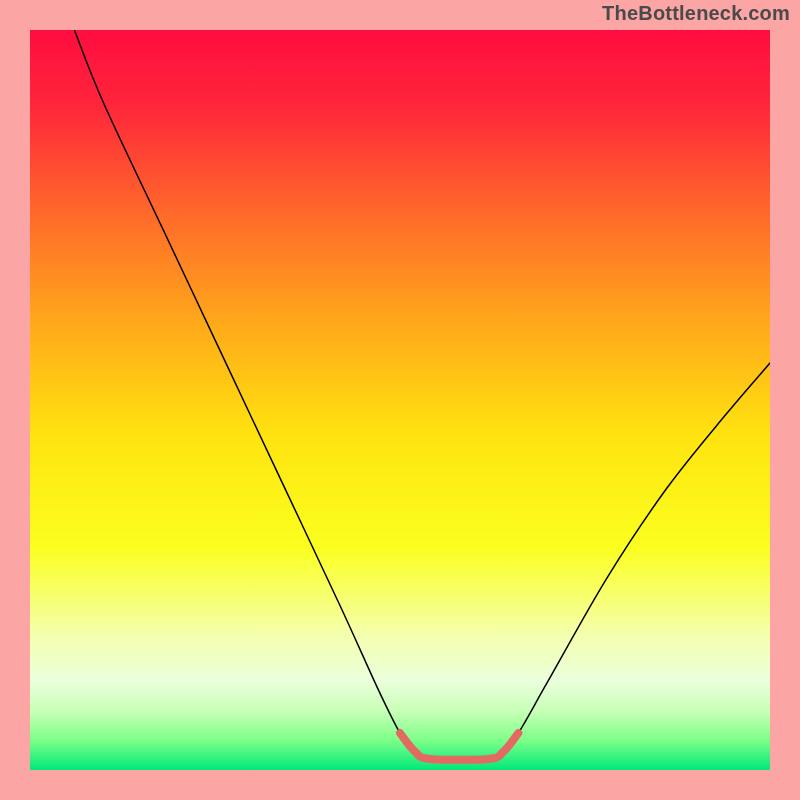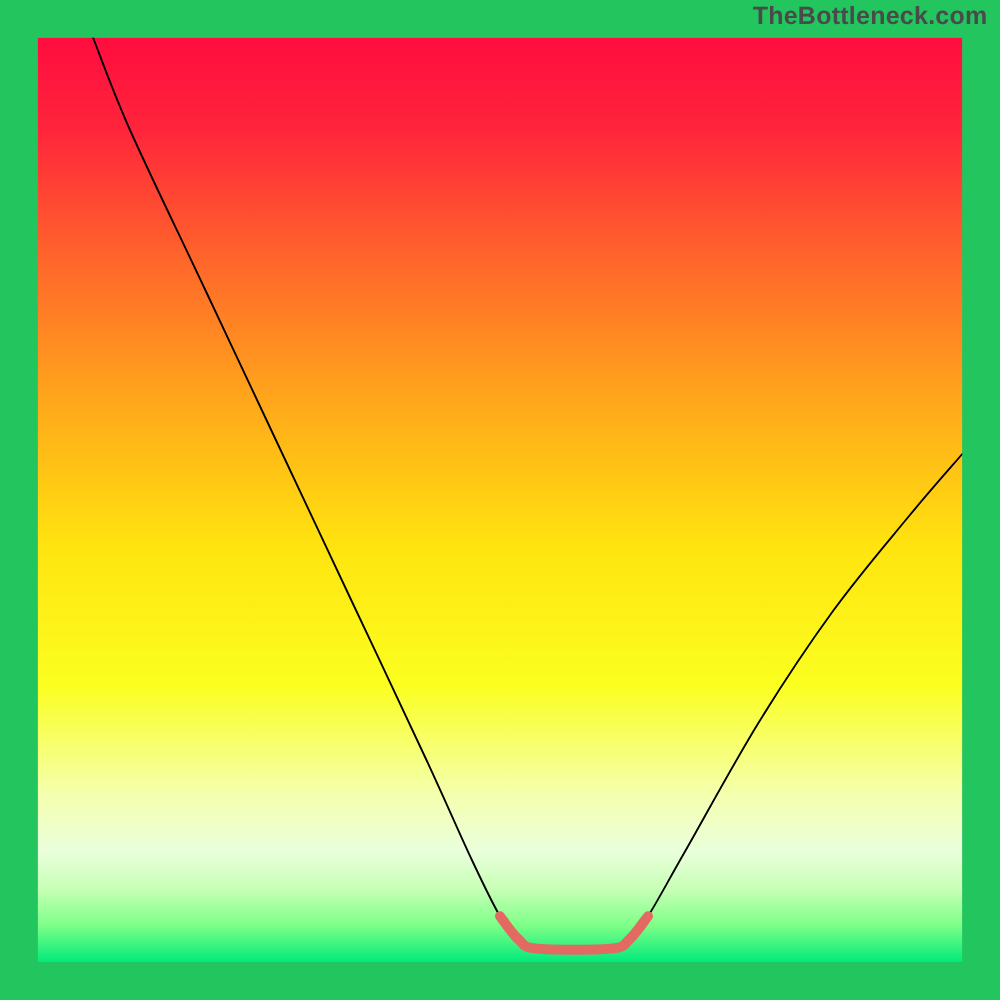--- a/index.html
+++ b/index.html
@@ -8,21 +8,21 @@
     width: 800px;
     height: 800px;
     background: #000;
     overflow: hidden;
     font-family: Arial, sans-serif;
   }
   .frame {
     position: relative;
     width: 800px;
     height: 800px;
-    background: #22c55e;
+    background: #fca5a5;
   }
   .watermark {
     position: absolute;
     top: 2px;
     right: 10px;
     color: #4a4a4a;
     font-size: 20px;
     font-weight: 600;
     letter-spacing: 0.2px;
     z-index: 5;

